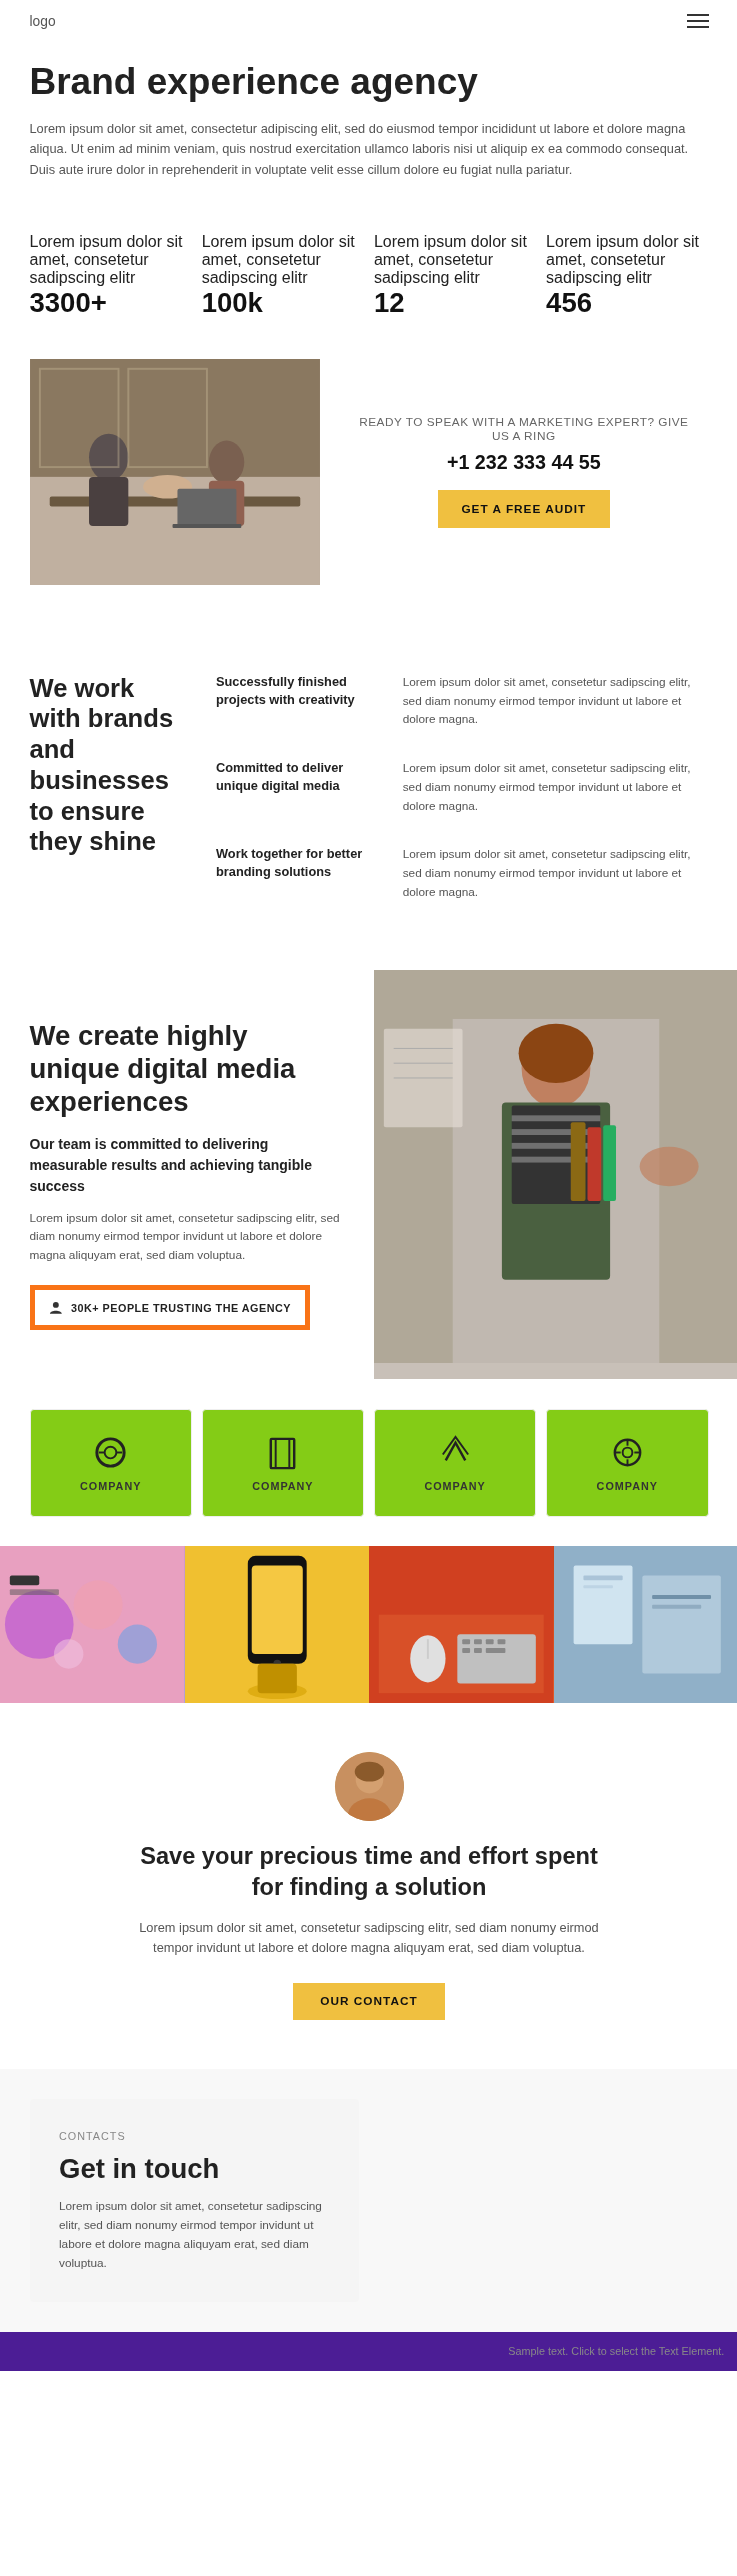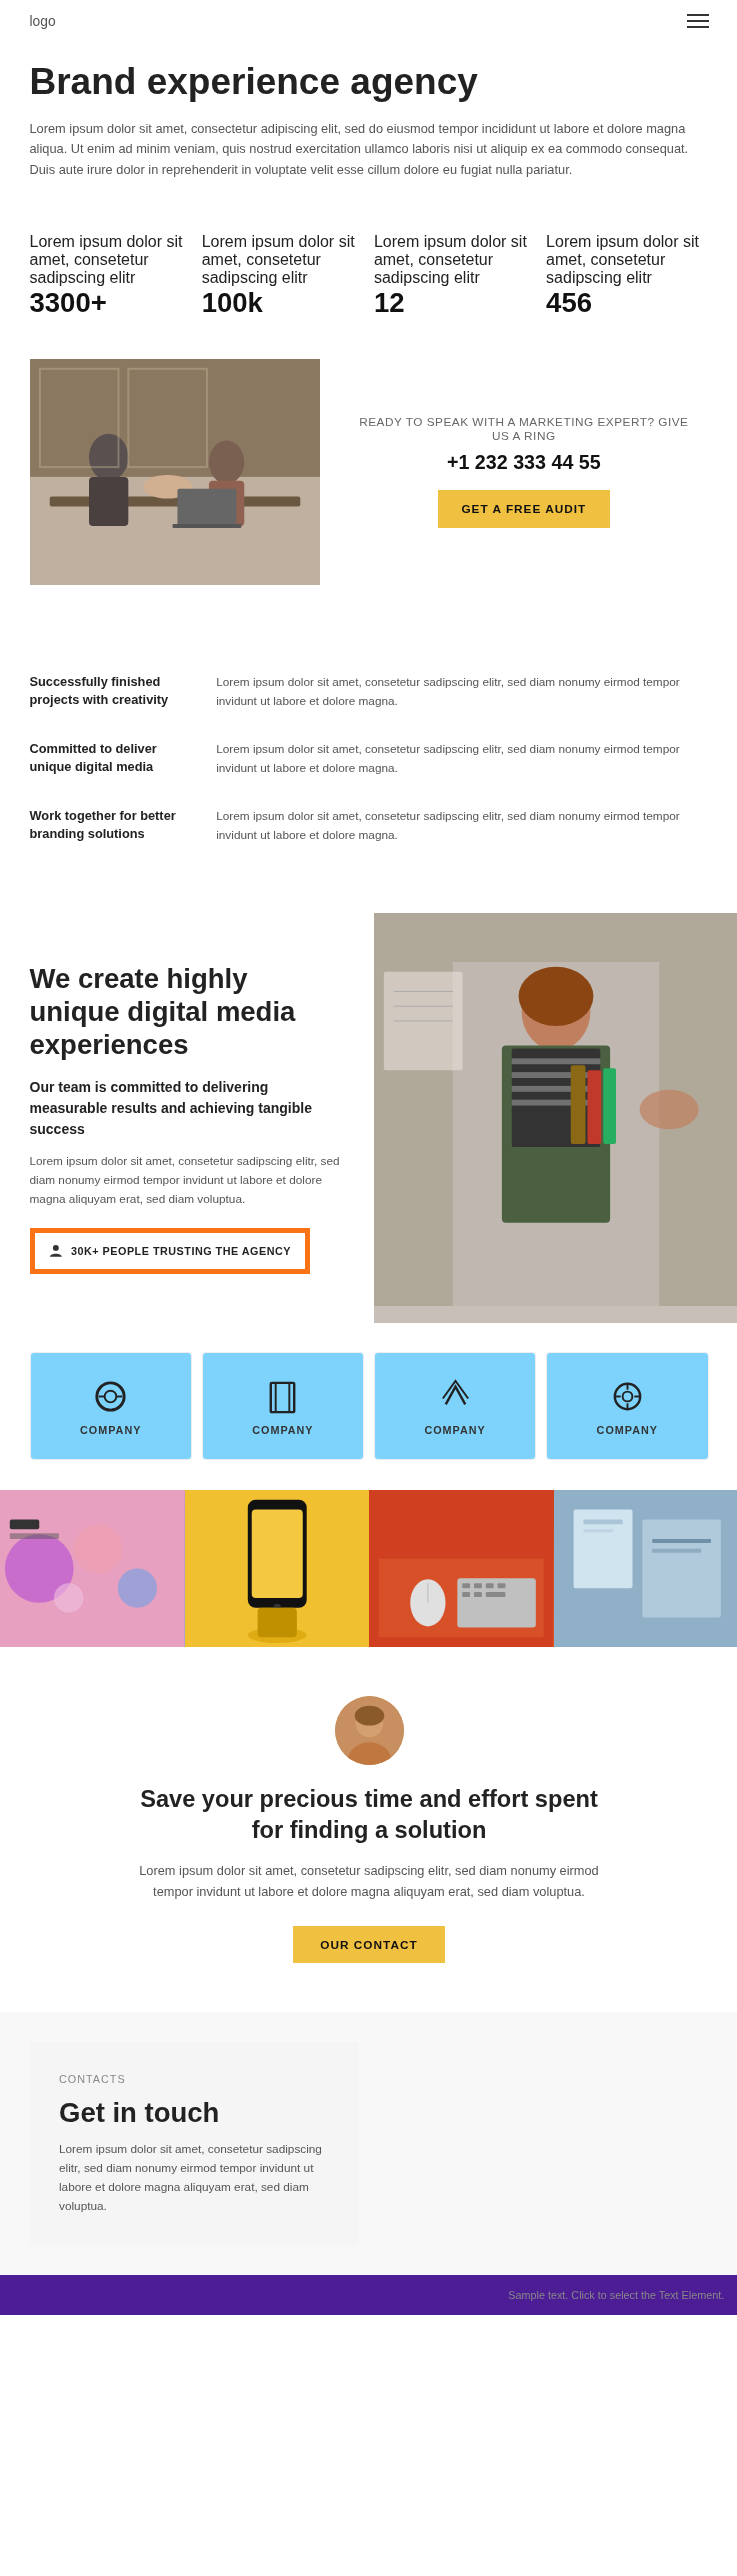--- a/index.html
+++ b/index.html
@@ -44,21 +44,21 @@
     .digital-left { width: 374px; flex-shrink: 0; background: #fff; padding: 49px 29.5px; }
     .digital-left h2 { font-size: 27.5px; font-weight: 700; line-height: 1.2; margin-bottom: 15.7px; }
     .digital-left .subtitle { font-size: 14px; font-weight: 700; line-height: 1.5; margin-bottom: 11.8px; }
     .digital-left .desc { font-size: 11.8px; color: #555; line-height: 1.6; margin-bottom: 19.7px; }
     .trust-badge { display: flex; align-items: center; gap: 7px; border: 5px solid #f97316; padding: 9.8px 13.8px; font-size: 10.8px; font-weight: 700; text-transform: uppercase; letter-spacing: 0.5px; width: fit-content; margin-top: 16px; }
     .trust-badge svg { width: 15.7px; height: 15.7px; }
     .digital-right { flex: 1; background: #c8c0b8; min-height: 393px; overflow: hidden; }
 
     
     .logos-row { display: grid; grid-template-columns: repeat(4, 1fr); padding: 29.5px; gap: 9.8px; margin-bottom: 0; }
-    .logo-card { background: #7dd3fc; border: 1px solid #eee; padding: 23.6px 9.8px; display: flex; flex-direction: column; align-items: center; gap: 7.9px; border-radius: 3.9px; justify-content: flex-end; }
+    .logo-card { background: #84cc16; border: 1px solid #eee; padding: 23.6px 9.8px; display: flex; flex-direction: column; align-items: center; gap: 7.9px; border-radius: 3.9px; justify-content: flex-end; }
     .logo-icon { width: 39px; height: 39px; display: flex; align-items: center; justify-content: center; }
     .logo-label { font-size: 10.8px; font-weight: 700; color: #333; text-transform: uppercase; letter-spacing: 1px; }
 
     
     .portfolio-grid { display: grid; grid-template-columns: repeat(4, 1fr); gap: 0; margin-bottom: 0; height: 157px; }
     .portfolio-item { overflow: hidden; }
     .p1 { background: linear-gradient(135deg, #f5a0b0 0%, #c090d0 50%, #80a0e8 100%); }
     .p2 { background: linear-gradient(160deg, #f5c842 0%, #e8a000 100%); }
     .p3 { background: linear-gradient(135deg, #e05020 0%, #c04010 50%, #f07030 100%); }
     .p4 { background: linear-gradient(135deg, #90b8d0 0%, #6090b0 100%); }
@@ -148,20 +148,23 @@
     </svg>
   </div>
   <div class="cta-box">
     <p class="cta-label">READY TO SPEAK WITH A MARKETING EXPERT? GIVE US A RING</p>
     <p class="cta-phone">+1 232 333 44 55</p>
     <button class="btn-yellow">GET A FREE AUDIT</button>
   </div>
 </div>
 
 <section class="brands-section">
+  <div class="brands-left">
+    <h2>We work with brands and businesses to ensure they shine</h2>
+  </div>
   <div class="brands-right">
     <div class="brand-item">
       <div class="brand-item-left">
         <h4>Successfully finished projects with creativity</h4>
       </div>
       <div class="brand-item-right">
         <p>Lorem ipsum dolor sit amet, consetetur sadipscing elitr, sed diam nonumy eirmod tempor invidunt ut labore et dolore magna.</p>
       </div>
     </div>
     <div class="brand-item">

